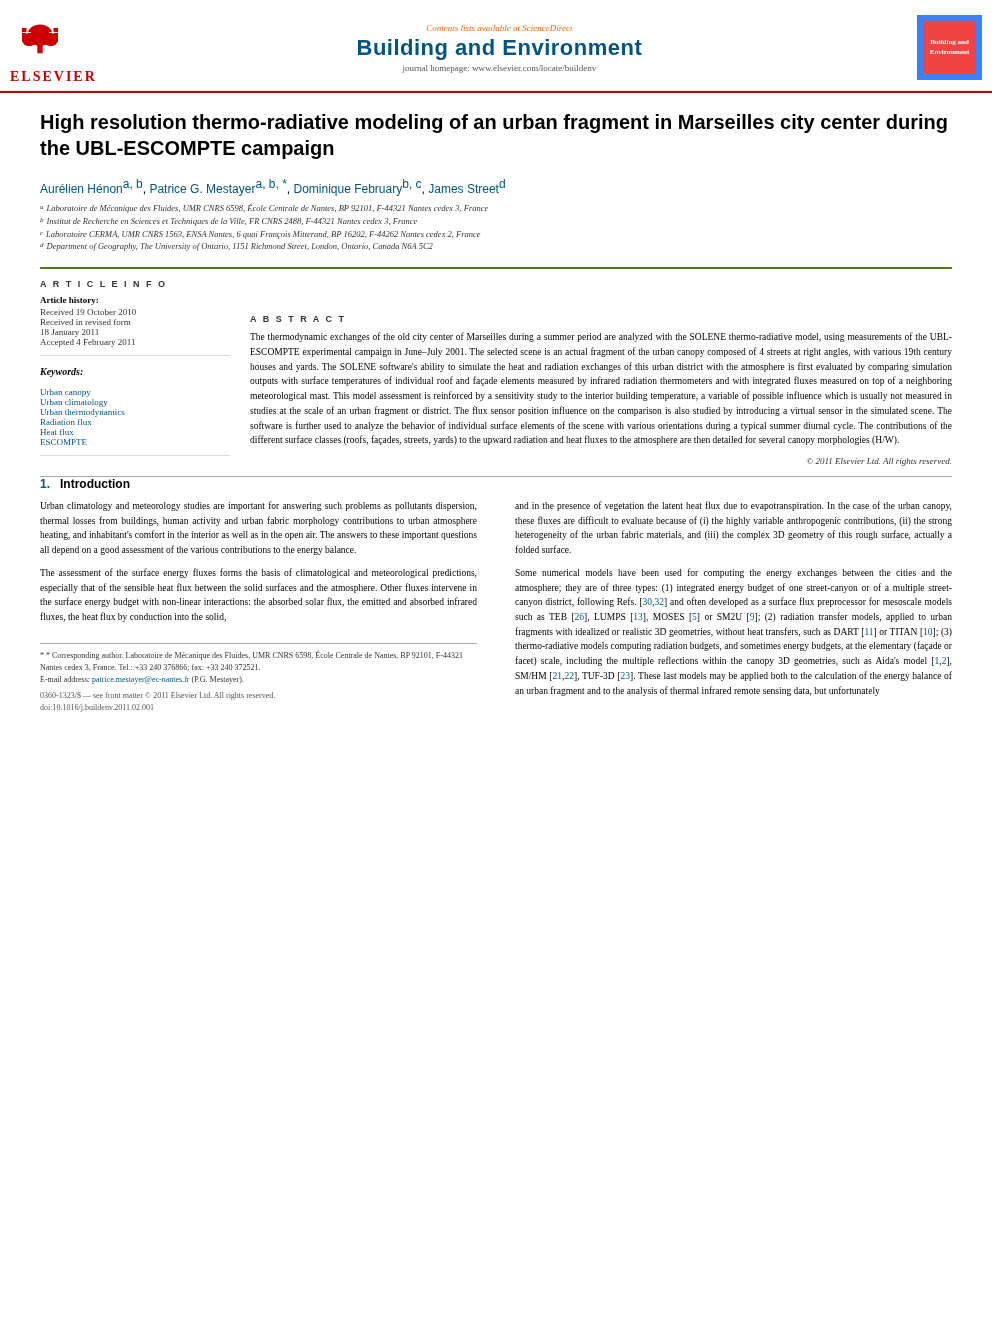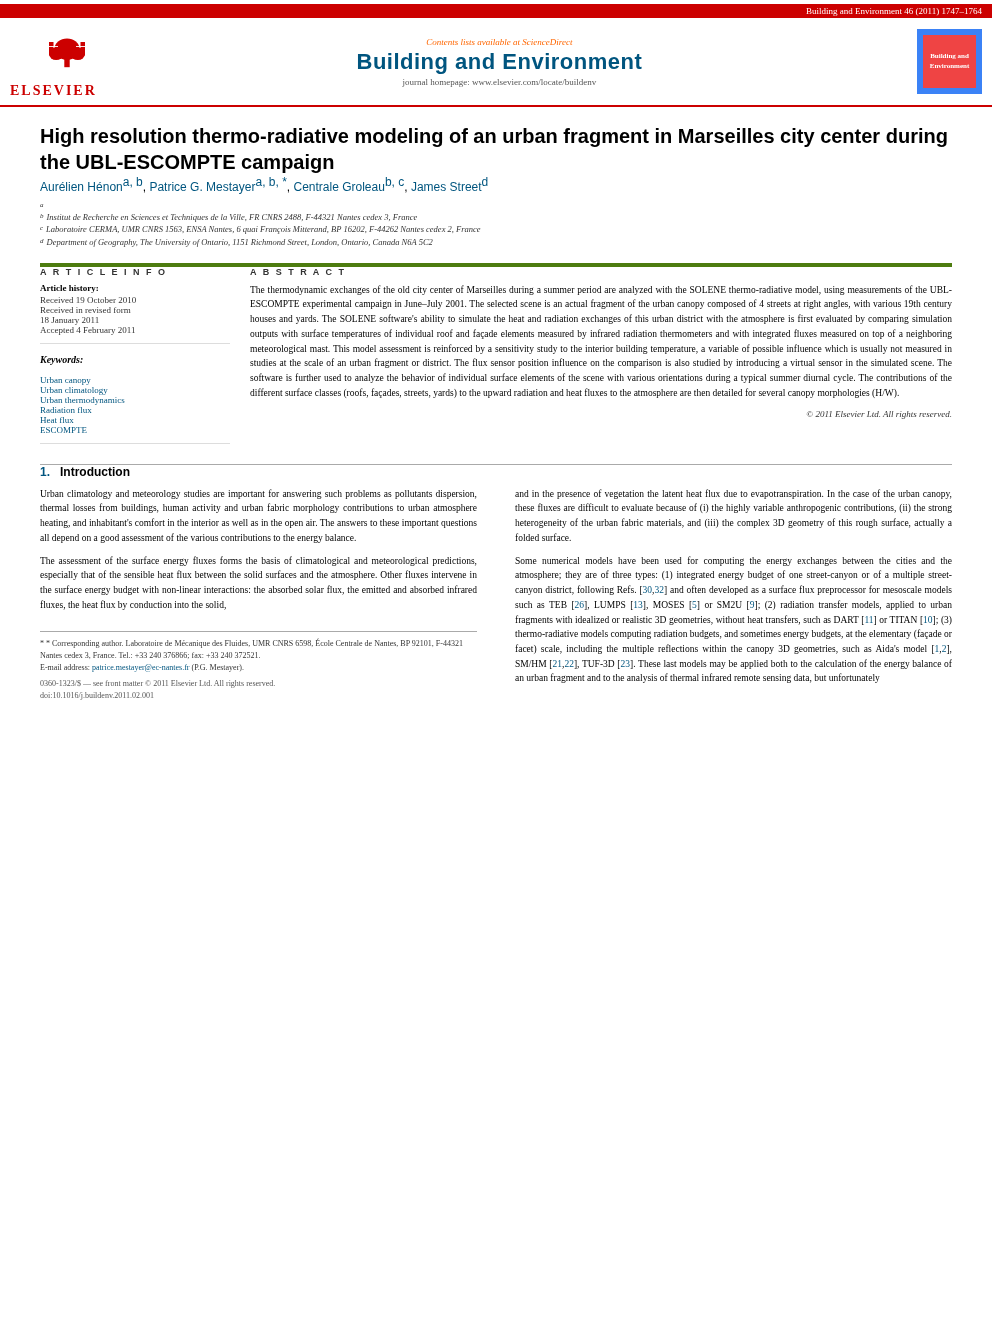--- a/index.html
+++ b/index.html
@@ -27,21 +27,21 @@
     }
     .journal-middle {
       display: flex;
       align-items: center;
       justify-content: space-between;
       padding: 6px 10px;
     }
     .elsevier-logo {
       display: flex;
       flex-direction: column;
-      align-items: flex-end;
+      align-items: flex-start;
       gap: 12px;
     }
     .elsevier-tree {
       width: 60px;
       height: 45px;
     }
     .elsevier-wordmark {
       font-size: 14px;
       font-weight: bold;
       color: #c00;
@@ -97,21 +97,21 @@
     
     .content {
       padding: 16px 40px 20px 40px;
     }
 
     
     .paper-title {
       font-size: 20px;
       font-weight: bold;
       color: #000;
-      margin-bottom: 0;
+      margin-bottom: 16px;
       line-height: 1.3;
       font-family: Arial, sans-serif;
     }
 
     
     .authors {
       font-size: 12px;
       margin-bottom: 6px;
       font-family: Arial, sans-serif;
     }
@@ -138,22 +138,24 @@
     }
     .affil-sup {
       font-size: 7px;
       vertical-align: super;
     }
 
     
     .two-col {
       display: flex;
       gap: 20px;
-      border-top: 4px solid #4d7c0f;
+      border-top: 2px solid #4d7c0f;
+      padding-top: 10px;
       margin-bottom: 10px;
+      align-items: flex-end;
     }
 
     
     .article-info {
       width: 190px;
       flex-shrink: 0;
     }
     .section-label {
       font-size: 9px;
       letter-spacing: 2px;
@@ -251,23 +253,20 @@
     .doi-line {
       font-size: 8px;
       color: #555;
       margin-top: 4px;
     }
   </style>
 </head>
 <body>
 
 <div class="journal-header">
-  <div class="journal-top-bar">
-    <span>Building and Environment 46 (2011) 1747–1764</span>
-  </div>
   <div class="journal-middle">
 
     <div class="elsevier-logo">
       <svg class="elsevier-tree" viewBox="0 0 60 50">
 
         <rect x="27" y="38" width="6" height="10" fill="#c00"></rect>
         <ellipse cx="30" cy="28" rx="14" ry="12" fill="#c00"></ellipse>
         <ellipse cx="18" cy="33" rx="8" ry="7" fill="#c00"></ellipse>
         <ellipse cx="42" cy="33" rx="8" ry="7" fill="#c00"></ellipse>
         <rect x="10" y="20" width="5" height="15" fill="#c00"></rect>
@@ -297,27 +296,28 @@
   </div>
 </div>
 
 <div class="content">
 
   <div class="paper-title">High resolution thermo-radiative modeling of an urban fragment in Marseilles city center during the UBL-ESCOMPTE campaign</div>
 
   <div class="authors">
     <span class="author-name">Aurélien Hénon</span><span class="author-sup">a, b</span>,
     <span class="author-name">Patrice G. Mestayer</span><span class="author-sup">a, b, *</span>,
-    <span class="author-name">Centrale Groleau</span><span class="author-sup">b, c</span>,
+    <span class="author-name">Dominique February</span><span class="author-sup">b, c</span>,
     <span class="author-name">James Street</span><span class="author-sup">d</span>
   </div>
 
   <div class="affiliations">
     <div class="affil-item">
       <span class="affil-sup">a</span>
+      <span>Laboratoire de Mécanique des Fluides, UMR CNRS 6598, École Centrale de Nantes, BP 92101, F-44321 Nantes cedex 3, France</span>
     </div>
     <div class="affil-item">
       <span class="affil-sup">b</span>
       <span>Institut de Recherche en Sciences et Techniques de la Ville, FR CNRS 2488, F-44321 Nantes cedex 3, France</span>
     </div>
     <div class="affil-item">
       <span class="affil-sup">c</span>
       <span>Laboratoire CERMA, UMR CNRS 1563, ENSA Nantes, 6 quai François Mitterand, BP 16202, F-44262 Nantes cedex 2, France</span>
     </div>
     <div class="affil-item">

